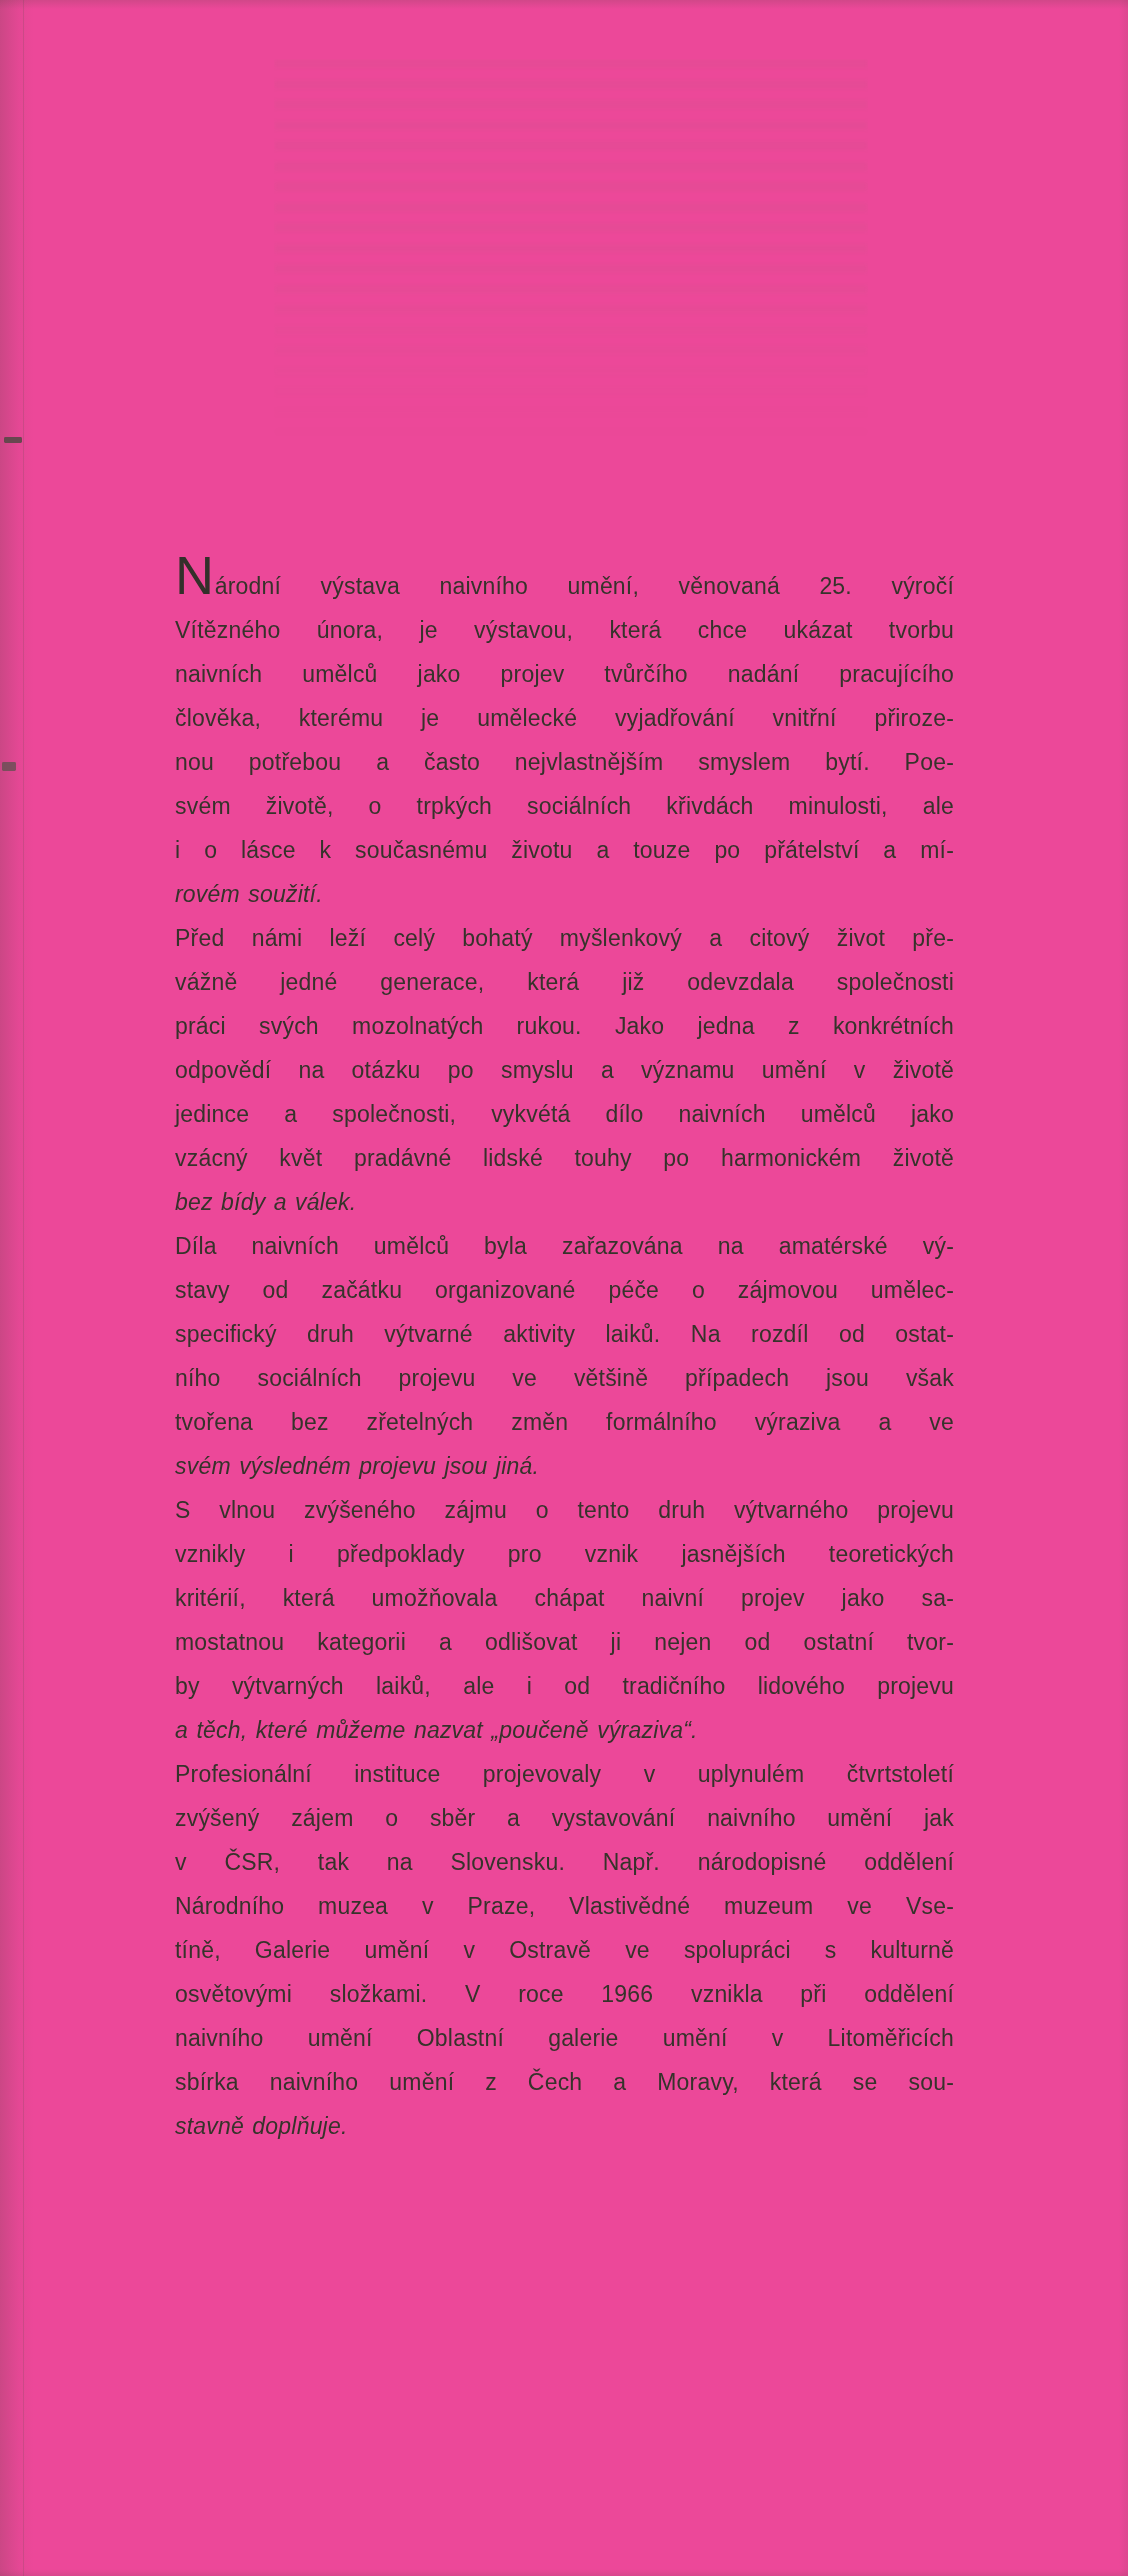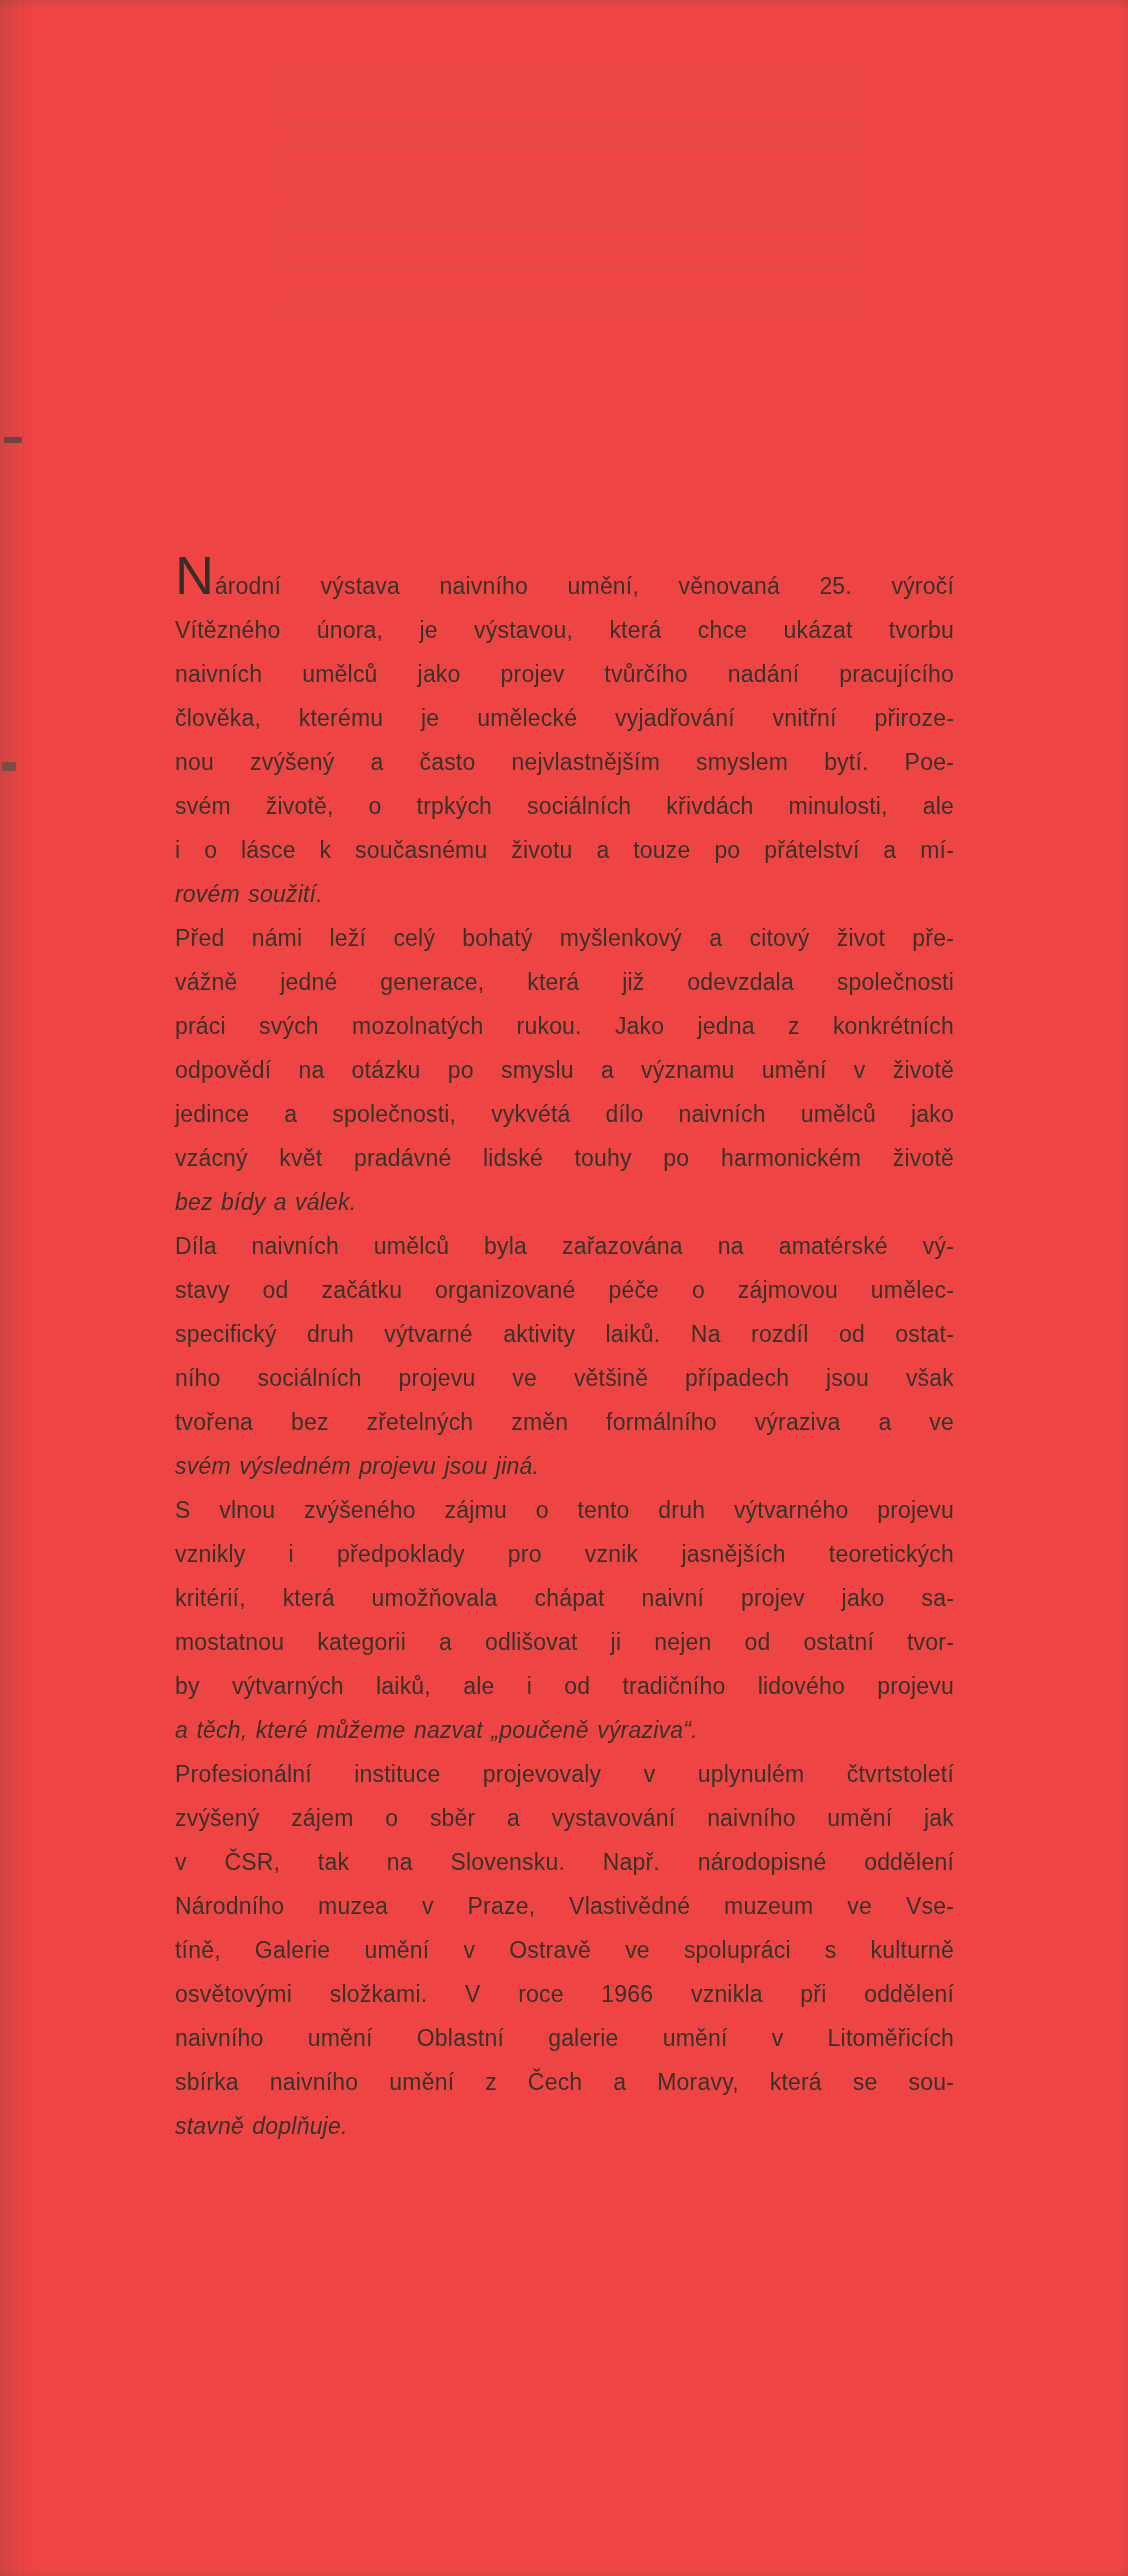--- a/index.html
+++ b/index.html
@@ -7,21 +7,21 @@
     width: 1129px;
     height: 2576px;
     position: relative;
     background: #ece7d8;
     font-family: "Liberation Sans", sans-serif;
     overflow: hidden;
   }
   .page {
     position: absolute;
     inset: 0;
-    background: #ef4444;
+    background: #ec4899;
     padding-left: 24px;
   }
   
   .edge-left {
     position: absolute; left: 0; top: 0; width: 34px; height: 100%;
     background: linear-gradient(90deg, rgba(72,66,54,0.20), rgba(72,66,54,0.05) 55%, rgba(0,0,0,0));
     pointer-events: none;
   }
   .fold-line {
     position: absolute; left: 23px; top: 0; width: 1.4px; height: 100%;
@@ -104,21 +104,21 @@
   <div class="mark m1"></div>
   <div class="mark m2"></div>
 
   <div class="textblock">
 
     <div class="para">
       <div class="line"><span class="cap">N</span><span>árodní výstava naivního umění, věnovaná 25. výročí</span></div>
       <div class="line">Vítězného února, je výstavou, která chce ukázat tvorbu</div>
       <div class="line">naivních umělců jako projev tvůrčího nadání pracujícího</div>
       <div class="line">člověka, kterému je umělecké vyjadřování vnitřní přiroze-</div>
-      <div class="line">nou zvýšený a často nejvlastnějším smyslem bytí. Poe-</div>
+      <div class="line">nou potřebou a často nejvlastnějším smyslem bytí. Poe-</div>
       <div class="line">svém životě, o trpkých sociálních křivdách minulosti, ale</div>
       <div class="line">i o lásce k současnému životu a touze po přátelství a mí-</div>
       <div class="line end">rovém soužití.</div>
     </div>
 
     <div class="para">
       <div class="line">Před námi leží celý bohatý myšlenkový a citový život pře-</div>
       <div class="line">vážně jedné generace, která již odevzdala společnosti</div>
       <div class="line">práci svých mozolnatých rukou. Jako jedna z konkrétních</div>
       <div class="line">odpovědí na otázku po smyslu a významu umění v životě</div>

